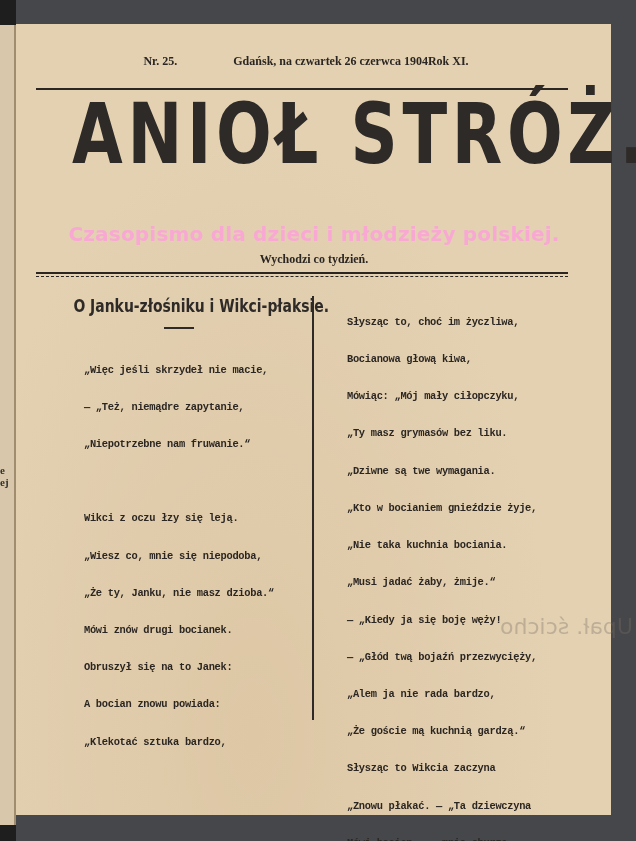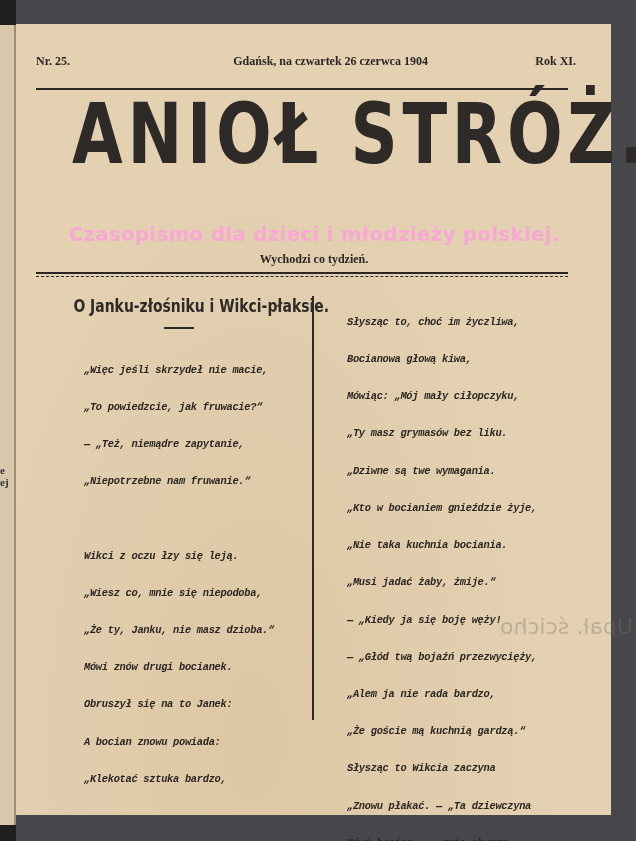--- a/index.html
+++ b/index.html
@@ -22,21 +22,21 @@
       position: absolute; left: 0; font-size: 11px; font-weight: bold; color: #333;
       font-family: "Liberation Serif", serif; line-height: 11px;
     }
     .page {
       position: absolute; left: 16px; top: 24px; width: 595px; height: 791px;
       background: #e3d1b2;
       background-image: radial-gradient(ellipse at 40% 90%, rgba(210,180,140,0.35), transparent 60%);
     }
     .header-line {
       position: absolute; left: 36px; top: 54px; width: 540px;
-      display: flex; justify-content: space-between; align-items: baseline;
+      display: flex; justify-content: center; align-items: baseline;
       font-family: "Liberation Serif", serif; font-size: 12px; font-weight: bold; color: #2b2622;
     }
     .header-line .dateline { margin-left: 56px; }
     .rule {
       position: absolute; left: 36px; width: 532px; height: 0;
       border-top: 2px solid #2b2622;
     }
     .rule.thin { border-top: 1px dashed #2b2622; }
     .masthead {
       position: absolute; left: 72px; top: 92px; width: 480px;
@@ -66,21 +66,21 @@
       position: absolute; left: 164px; top: 327px; width: 30px; border-top: 2px solid #2e2a28;
     }
     .col {
       position: absolute; font-family: "Liberation Mono", monospace;
       font-size: 10.4px; line-height: 12.4px; color: #2b2622; font-weight: bold;
       white-space: pre;
     }
     .col .stanza-gap { height: 12px; }
     .col-left { left: 84px; top: 339px; }
     .col-right { left: 347px; top: 291px; }
-    .line { display: block; letter-spacing: -0.3px; font-style: italic; }
+    .line { display: block; letter-spacing: -0.3px; }
     .bleed {
       position: absolute; left: 500px; top: 614px;
       font-family: "DejaVu Sans", sans-serif; font-size: 22px; color: rgba(120,110,100,0.35);
       transform: scaleX(-1);
     }
   </style>
 </head>
 <body>
 
 <div class="left-strip-dark"></div>
@@ -104,21 +104,20 @@
 <div class="rule" style="top:272px;"></div>
 <div class="rule thin" style="top:276px;"></div>
 
 <div class="poem-title">O Janku-złośniku i Wikci-płaksie.</div>
 <div class="title-rule"></div>
 
 <div class="col-divider"></div>
 
 <div class="col col-left">
   <span class="line">„Więc jeśli skrzydeł nie macie,</span>
-  <span class="line">„To powiedzcie, jak fruwacie?“</span>
   <span class="line">— „Też, niemądre zapytanie,</span>
   <span class="line">„Niepotrzebne nam fruwanie.“</span>
   <div class="stanza-gap"></div>
   <span class="line">Wikci z oczu łzy się leją.</span>
   <span class="line">„Wiesz co, mnie się niepodoba,</span>
   <span class="line">„Że ty, Janku, nie masz dzioba.“</span>
   <span class="line">Mówi znów drugi bocianek.</span>
   <span class="line">Obruszył się na to Janek:</span>
   <span class="line">A bocian znowu powiada:</span>
   <span class="line">„Klekotać sztuka bardzo,</span>

